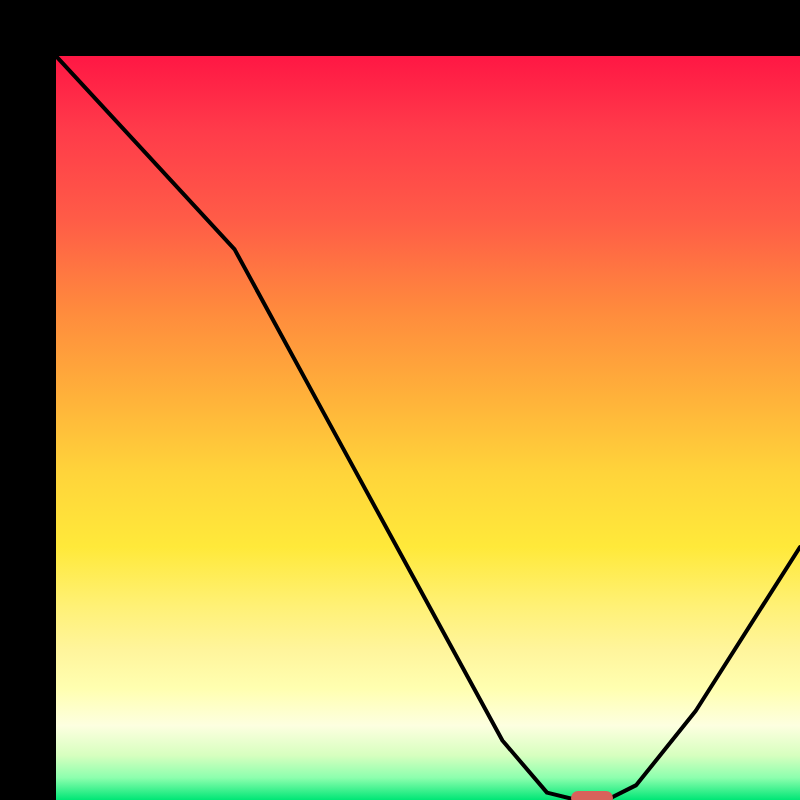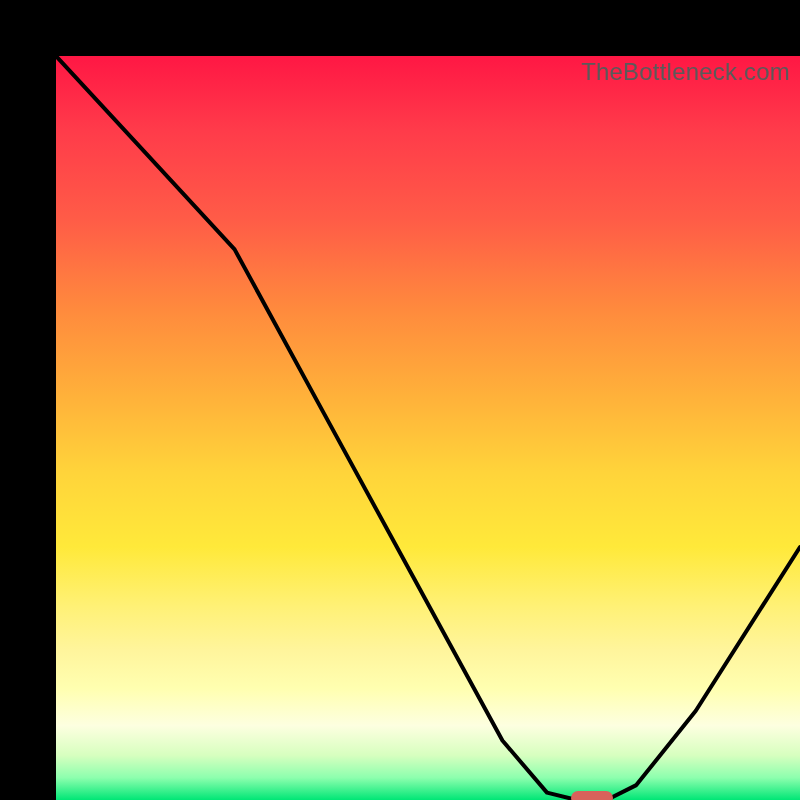--- a/index.html
+++ b/index.html
@@ -69,21 +69,20 @@
     background: #d9625b;
     z-index: 3;
   }
 </style>
 </head>
 <body>
 
 <div class="frame">
   <div class="plot">
 
-    <div class="watermark">TheBottleneck.com</div>
 
     <svg class="curve" viewBox="0 0 744 744" preserveAspectRatio="none">
       <path d="M0.0 0.0 L89.3 96.7 L178.6 193.4 L267.8 357.1 L357.1 520.8 L446.4 684.5 L491.0 736.6 L520.8 744.0 L550.6 744.0 L580.3 729.1 L639.8 654.7 L744.0 491.0" fill="none" stroke="#000" stroke-width="4" stroke-linejoin="round" stroke-linecap="round"></path>
     </svg>
 
     <div class="marker" style="left: 514.68px; top: 735px; background: rgb(217, 98, 91);"></div>
 
   </div>
 </div>
 

